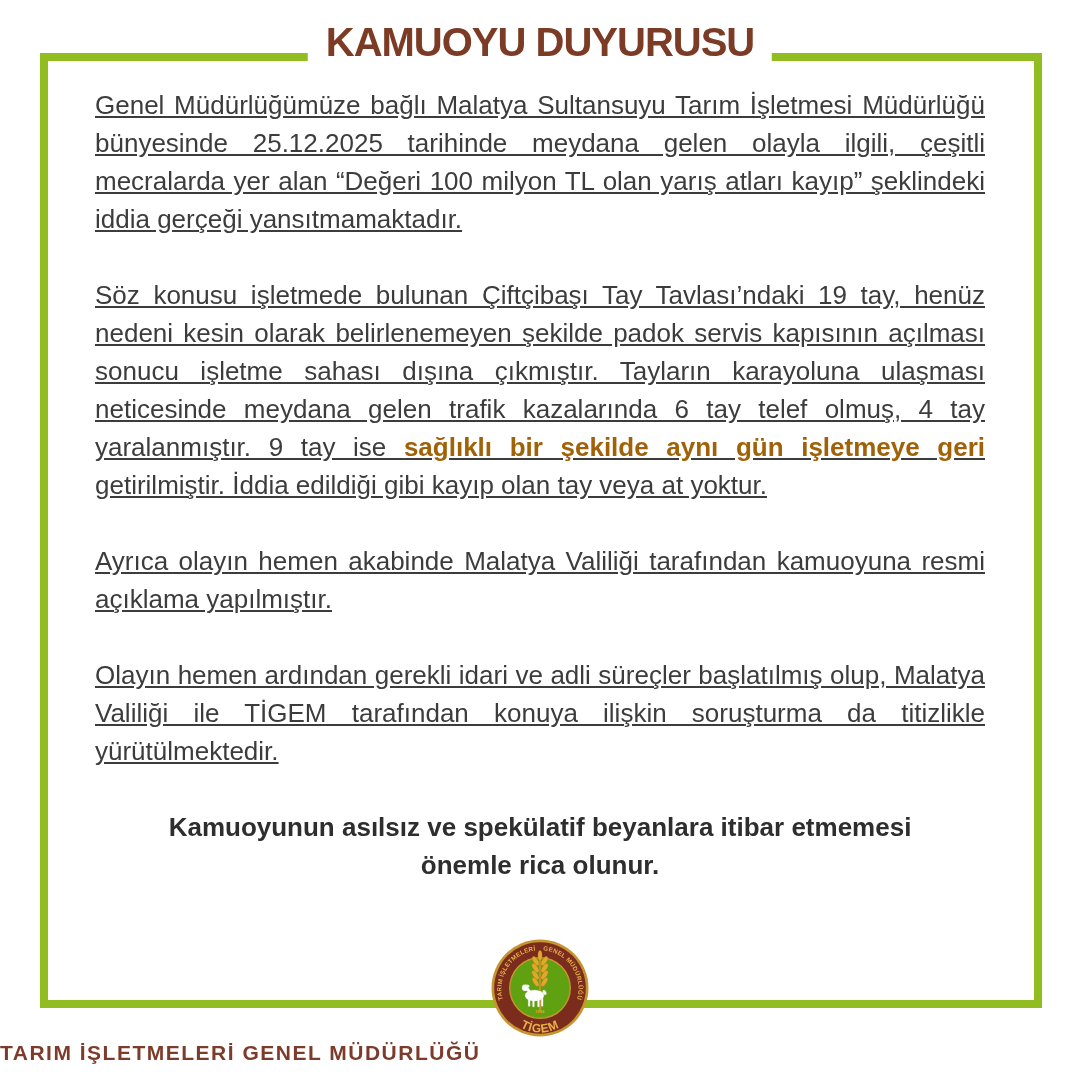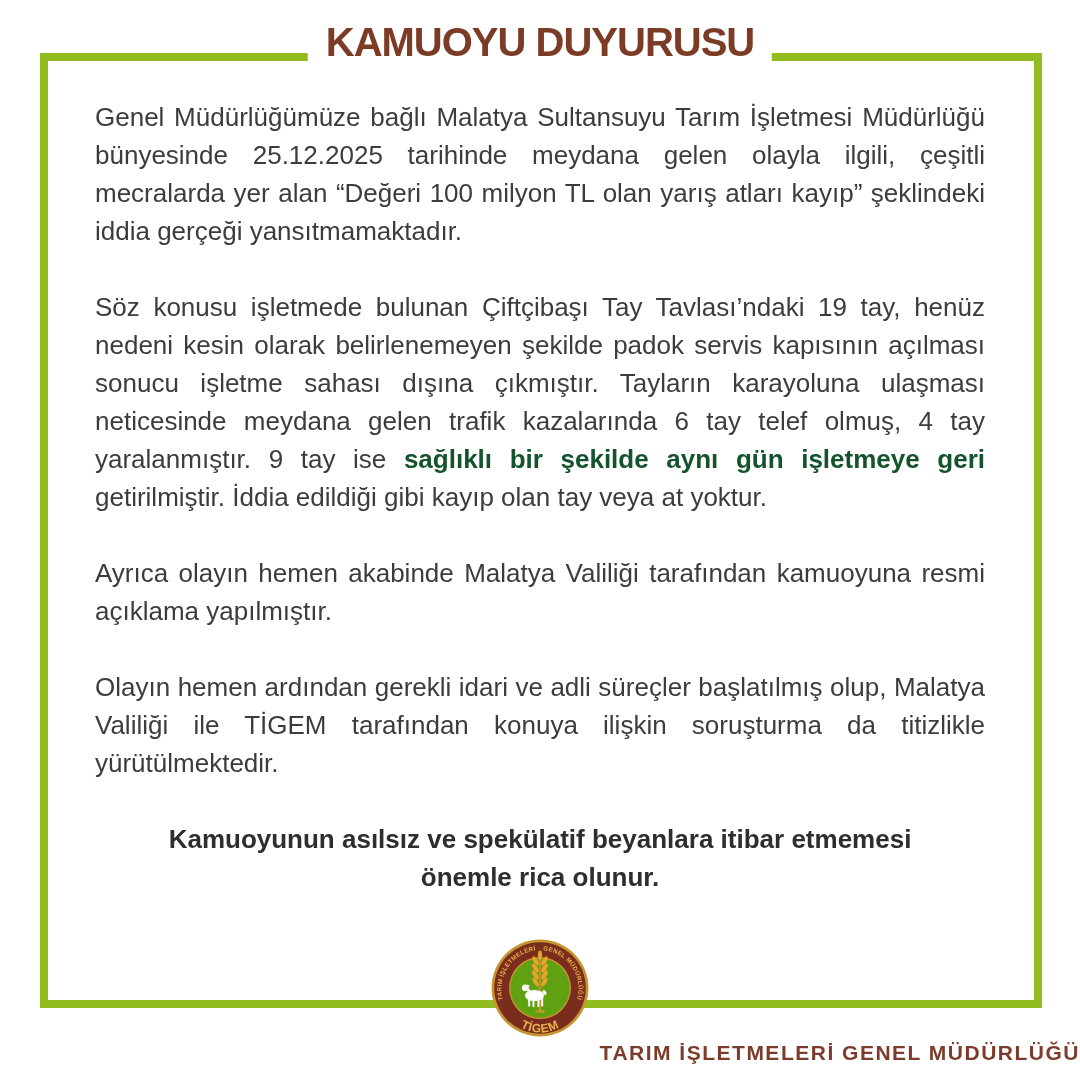--- a/index.html
+++ b/index.html
@@ -14,31 +14,31 @@
   .title{
     position:absolute;top:20px;left:50%;transform:translateX(-50%);
     margin:0;padding:0 18px;background:#ffffff;z-index:2;
     font-size:40px;font-weight:bold;letter-spacing:-1px;color:#7b3b25;
     white-space:nowrap;line-height:44px;
   }
   .content{
     position:absolute;left:95px;top:82px;width:890px;z-index:2;
     color:#3c3c3c;font-size:26px;line-height:38px;
   }
-  .para{margin:16px 0 38px 0;text-align:justify;}
-  .para b{color:#14532d;}
+  .para{margin:4px 0 38px 0;text-align:justify;text-decoration:underline;}
+  .para b{color:#a16207;}
   .closing{
     margin:16px;text-align:center;font-weight:bold;color:#2e2e2e;
     font-size:26px;line-height:38px;
   }
   .logo{
     position:absolute;left:490px;top:938px;width:100px;height:100px;z-index:3;
   }
   .footer{
-    position:absolute;top:1038px;left:0;width:100%;text-align:right;z-index:2;
+    position:absolute;top:1038px;left:0;width:100%;text-align:left;z-index:2;
     color:#7d3c2b;font-size:21px;font-weight:bold;letter-spacing:1.5px;
     line-height:30px;
   }
 </style>
 </head>
 <body>
 
 <div class="canvas">
 
   <div class="frame"></div>

